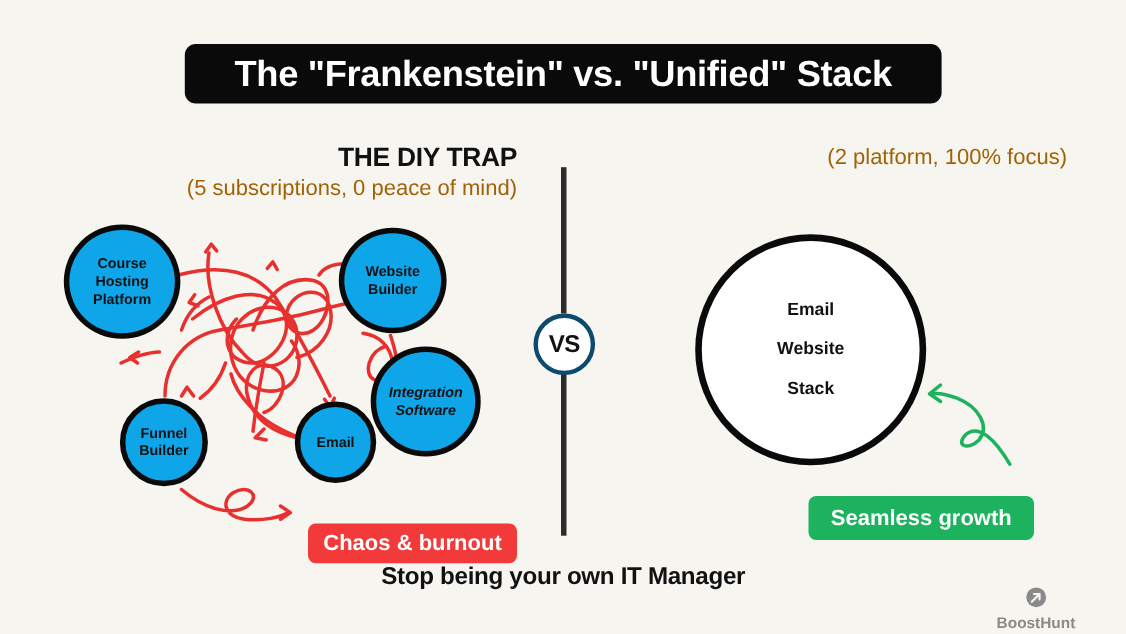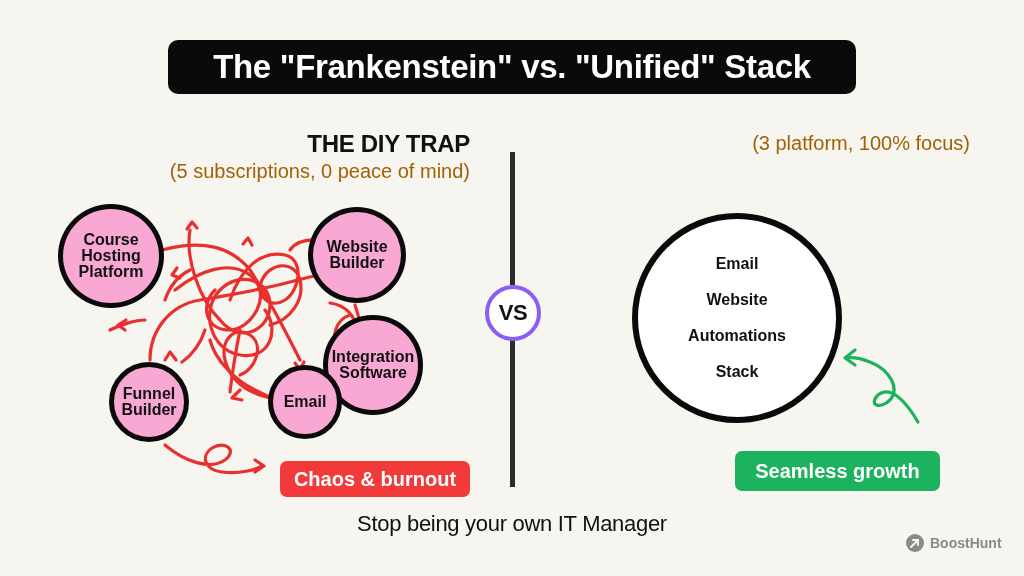--- a/index.html
+++ b/index.html
@@ -22,67 +22,67 @@
   .col-head .h { font-weight:700; font-size:24px; letter-spacing:-0.3px; line-height:28px; }
   .col-head .s { font-size:20px; line-height:26px; color:#a16207; }
   #left-head { left:40px; width:430px; top:130px; }
   #right-head { left:570px; width:400px; top:130px; }
 
   .divider {
     position:absolute; left:510px; width:5px; background:#2b2b2b;
   }
   .vs {
     position:absolute; left:485px; top:285px; width:48px; height:48px;
-    border:4px solid #8b5cf6; border-radius:50%; background:#fff;
+    border:4px solid #0c4a6e; border-radius:50%; background:#fff;
     display:flex; align-items:center; justify-content:center;
     font-weight:700; font-size:22px; letter-spacing:-0.5px;
   }
   svg.scribble { position:absolute; left:0; top:0; }
   .node {
-    position:absolute; border:5px solid #0a0a0a; border-radius:50%; background:#f9a8d4;
+    position:absolute; border:5px solid #0a0a0a; border-radius:50%; background:#0ea5e9;
     display:flex; align-items:center; justify-content:center; text-align:center;
-    font-weight:700; font-size:16px; line-height:16px; box-sizing:border-box;
+    font-weight:700; font-size:13px; line-height:16px; box-sizing:border-box;
   }
   .unified {
     position:absolute; left:632px; top:213px; width:210px; height:210px;
     border:6px solid #0a0a0a; border-radius:50%; background:#fff; box-sizing:border-box;
     display:flex; flex-direction:column; align-items:center; justify-content:center;
   }
   .unified .item { font-weight:700; font-size:16px; line-height:36px; }
   .pill {
     position:absolute; color:#fff; font-weight:700; font-size:20px;
     border-radius:7px; display:flex; align-items:center; justify-content:center;
   }
-  #chaos { left:280px; top:461px; width:190px; height:36px; background:#f23a3a; }
+  #chaos { left:280px; top:476px; width:190px; height:36px; background:#f23a3a; }
   #growth { left:735px; top:451px; width:205px; height:40px; background:#1db25e; }
   .footer {
     position:absolute; left:0; width:1024px; top:511px; text-align:center;
-    font-weight:400; font-size:22px; letter-spacing:-0.3px;
+    font-weight:700; font-size:22px; letter-spacing:-0.3px;
   }
   .brand {
     position:absolute; left:906px; top:534px; display:flex; align-items:center; gap:6px;
-    color:#8a8a8a; font-weight:700; font-size:14px;
+    color:#8a8a8a; font-weight:700; font-size:14px;flex-direction:column;
   }
   .brand .logo {
     width:18px; height:18px; border-radius:50%; background:#8a8a8a;
     display:flex; align-items:center; justify-content:center;
   }
 </style>
 </head>
 <body>
 
 <div class="title-box">The "Frankenstein" vs. "Unified" Stack</div>
 
 <div class="col-head" id="left-head">
   <div class="h">THE DIY TRAP</div>
   <div class="s">(5 subscriptions, 0 peace of mind)</div>
 </div>
 
 <div class="col-head" id="right-head">
-  <div class="s">(3 platform, 100% focus)</div>
+  <div class="s">(2 platform, 100% focus)</div>
 </div>
 
 <svg class="scribble" width="1024" height="576">
   <g fill="none" stroke="#e8302e" stroke-width="3.2" stroke-linecap="round" stroke-linejoin="round">
 
     <path d="M162,250 C200,240 230,245 250,270 C270,300 290,340 300,360"></path>
 
     <path d="M190,230 C185,260 200,300 220,320 C240,345 270,330 270,305 C270,280 240,270 220,290 C200,310 210,350 240,355 C270,360 280,330 265,310"></path>
     <path d="M150,360 C150,330 170,305 200,300 C230,295 260,290 290,282 C305,278 318,275 332,272"></path>
     <path d="M175,290 C200,270 230,260 250,275 C275,295 250,330 230,330 C205,330 200,305 215,290"></path>
@@ -108,34 +108,33 @@
     <path d="M176,360 L170,352 L165,360"></path>
     <path d="M110,330 C120,325 135,320 145,320"></path>
 
     <path d="M165,445 C185,462 210,470 225,460 C238,450 225,440 212,448 C200,456 205,470 222,472 C240,474 255,470 262,466"></path>
     <path d="M255,460 L264,466 L255,472"></path>
   </g>
 </svg>
 
 <div class="node" style="left:58px; top:204px; width:106px; height:104px;">Course Hosting Platform</div>
 <div class="node" style="left:308px; top:207px; width:98px; height:96px;">Website Builder</div>
-<div class="node" style="left:323px; top:315px; width:100px; height:100px;">Integration Software</div>
+<div class="node" style="left:337px; top:315px; width:100px; height:100px;font-style:italic;">Integration Software</div>
 <div class="node" style="left:109px; top:362px; width:80px; height:80px;">Funnel Builder</div>
 <div class="node" style="left:268px; top:365px; width:74px; height:74px;">Email</div>
 
 <div class="pill" id="chaos">Chaos &amp; burnout</div>
 
 <div class="divider" style="top:152px; height:133px;"></div>
 <div class="divider" style="top:339px; height:148px;"></div>
 <div class="vs">VS</div>
 
 <div class="unified">
   <div class="item">Email</div>
   <div class="item">Website</div>
-  <div class="item">Automations</div>
   <div class="item">Stack</div>
 </div>
 
 <svg class="scribble" width="1024" height="576">
   <g fill="none" stroke="#1db25e" stroke-width="3.2" stroke-linecap="round" stroke-linejoin="round">
     <path d="M918,422 C905,400 890,385 878,395 C868,405 880,410 890,400 C900,388 890,370 870,362 C860,358 852,357 846,358"></path>
     <path d="M855,350 L845,358 L855,365"></path>
   </g>
 </svg>
 

